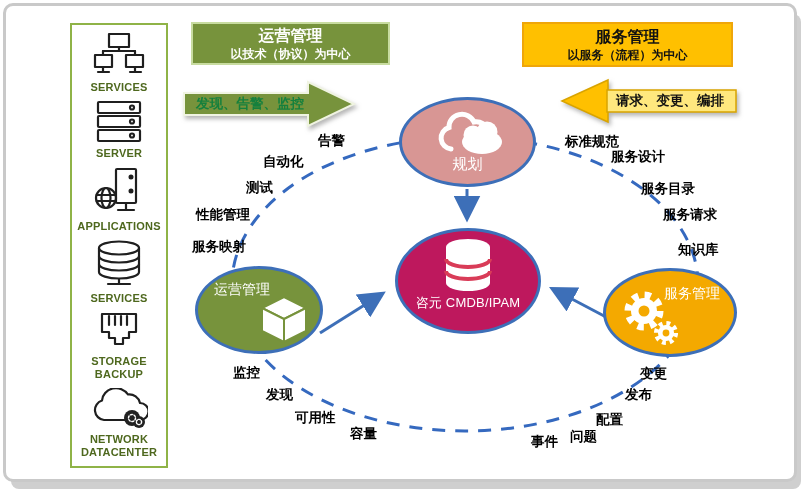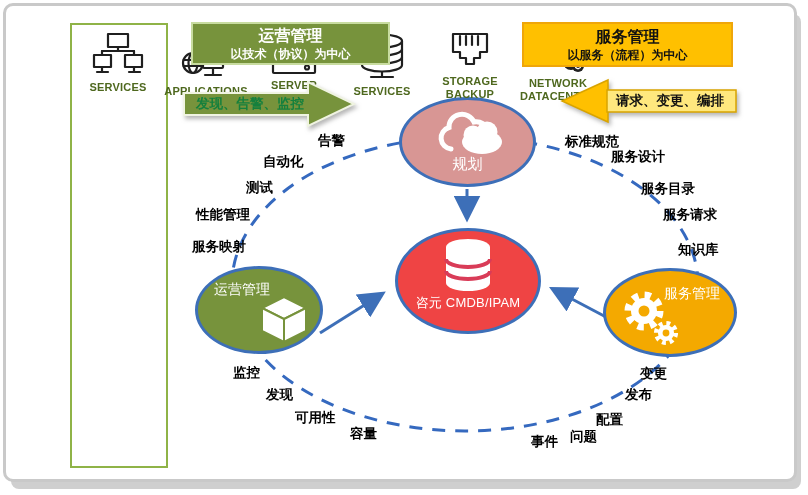--- a/index.html
+++ b/index.html
@@ -6,21 +6,21 @@
   html,body { width:808px; height:495px; background:#fff; overflow:hidden;
               font-family:"Liberation Sans", sans-serif; position:relative; }
 
   .frame { position:absolute; left:3px; top:3px; width:794px; height:479px;
            border:3px solid #c9c9c9; border-radius:10px;
            box-shadow:6px 9px 0 -2px #cfcfcf; background:#fff; }
 
   
   .sidebar { position:absolute; left:70px; top:23px; width:98px; height:445px;
              border:2px solid #8fb347; background:#fff;
-             display:flex; justify-content:space-between;
+             display:flex; flex-direction:column; justify-content:space-between;
              padding:7px 2px; z-index:5; }
   .sb-item { display:flex; flex-direction:column; align-items:center; gap:3px; }
   .sb-label { font-size:11px; font-weight:bold; color:#4e681e; text-align:center;
               line-height:1.2; width:88px; letter-spacing:.2px; }
   .sb-icon  { stroke:#1f1f1f; fill:none; stroke-width:2.2; stroke-linejoin:round; stroke-linecap:round; }
 
   
   .banner { position:absolute; text-align:center; z-index:6; }
   .banner-ops { left:191px; top:22px; width:199px; height:43px;
                 background:#77933c; border:2px solid #c8dca0; color:#fff; padding-top:2px; }
@@ -35,21 +35,21 @@
   .arrow-text-ops { left:196px; top:95px; color:#15803d; }
   .arrow-text-svc { left:604px; top:92px; width:132px; text-align:center; color:#111; }
 
   
   .diagram { position:absolute; left:0; top:0; z-index:2; }
 
   .node { position:absolute; border:3px solid #3d6fb8; border-radius:50%;
           z-index:4; display:flex; flex-direction:column; align-items:center; }
   .node-label { color:#fff; font-weight:normal; white-space:nowrap; }
   .node-planning { left:399px; top:97px;  width:137px; height:90px;  background:#d89694; justify-content:flex-start; }
-  .node-cmdb     { left:395px; top:228px; width:146px; height:106px; background:#ef4444; justify-content:flex-start; }
+  .node-cmdb     { left:395px; top:228px; width:146px; height:106px; background:#be185d; justify-content:flex-start; }
   .node-ops      { left:195px; top:266px; width:128px; height:88px;  background:#77933c; }
   .node-svc      { left:603px; top:268px; width:134px; height:89px;  background:#f4a900; }
   .node-planning .node-label { font-size:15px; }
   .node-cmdb .node-label     { font-size:13px; letter-spacing:.2px; }
   .abs-label-ops { position:absolute; top:12px; left:16px; font-size:14px; }
   .abs-label-svc { position:absolute; top:14px; right:14px; font-size:14px; }
   .cube-icon  { position:absolute; right:12px; bottom:8px; }
   .gears-icon { position:absolute; left:12px;  bottom:5px; }
 
   .olabel { position:absolute; z-index:3; font-weight:bold; font-size:13.5px; color:#000;
@@ -73,44 +73,44 @@
         <line x1="10" y1="35" x2="10" y2="39"></line>
         <line x1="5" y1="40" x2="16" y2="40"></line>
       <rect x="33" y="23" width="17" height="12"></rect>
         <line x1="42" y1="35" x2="42" y2="39"></line>
         <line x1="37" y1="40" x2="48" y2="40"></line>
     </svg>
     <div class="sb-label">SERVICES</div>
   </div>
 
   <div class="sb-item">
+    <svg class="sb-icon" width="46" height="44" viewBox="0 0 46 44">
+      <rect x="2" y="2" width="42" height="11" rx="1"></rect>
+        <circle cx="36" cy="7.5" r="2"></circle>
+      <rect x="2" y="16" width="42" height="11" rx="1"></rect>
+        <circle cx="36" cy="21.5" r="2"></circle>
+      <rect x="2" y="30" width="42" height="11" rx="1"></rect>
+        <circle cx="36" cy="35.5" r="2"></circle>
+    </svg>
+    <div class="sb-label">SERVER</div>
+  </div>
+
+  <div class="sb-item">
     <svg class="sb-icon" width="50" height="50" viewBox="0 0 50 50">
       <rect x="22" y="2" width="20" height="34" rx="1"></rect>
       <circle cx="37" cy="10" r="1.4" fill="#1f1f1f"></circle>
         <circle cx="37" cy="24" r="1.4" fill="#1f1f1f"></circle>
       <line x1="32" y1="36" x2="32" y2="42"></line>
         <line x1="24" y1="43" x2="40" y2="43"></line>
       <circle cx="12" cy="31" r="10"></circle>
         <ellipse cx="12" cy="31" rx="4.5" ry="10"></ellipse>
       <line x1="2.6" y1="28" x2="21.4" y2="28"></line>
         <line x1="2.6" y1="34" x2="21.4" y2="34"></line>
     </svg>
     <div class="sb-label">APPLICATIONS</div>
-  </div>
-
-  <div class="sb-item">
-    <svg class="sb-icon" width="46" height="44" viewBox="0 0 46 44">
-      <rect x="2" y="2" width="42" height="11" rx="1"></rect>
-        <circle cx="36" cy="7.5" r="2"></circle>
-      <rect x="2" y="16" width="42" height="11" rx="1"></rect>
-        <circle cx="36" cy="21.5" r="2"></circle>
-      <rect x="2" y="30" width="42" height="11" rx="1"></rect>
-        <circle cx="36" cy="35.5" r="2"></circle>
-    </svg>
-    <div class="sb-label">SERVER</div>
   </div>
 
   <div class="sb-item">
     <svg class="sb-icon" width="52" height="50" viewBox="0 0 52 50">
       <ellipse cx="26" cy="9" rx="20" ry="6.5"></ellipse>
       <path d="M6,9 v8 a20,6.5 0 0 0 40,0 v-8"></path>
       <path d="M6,17 v8 a20,6.5 0 0 0 40,0 v-8"></path>
       <path d="M6,25 v8 a20,6.5 0 0 0 40,0 v-8"></path>
       <line x1="26" y1="40" x2="26" y2="44"></line>
         <line x1="15" y1="45" x2="37" y2="45"></line>

